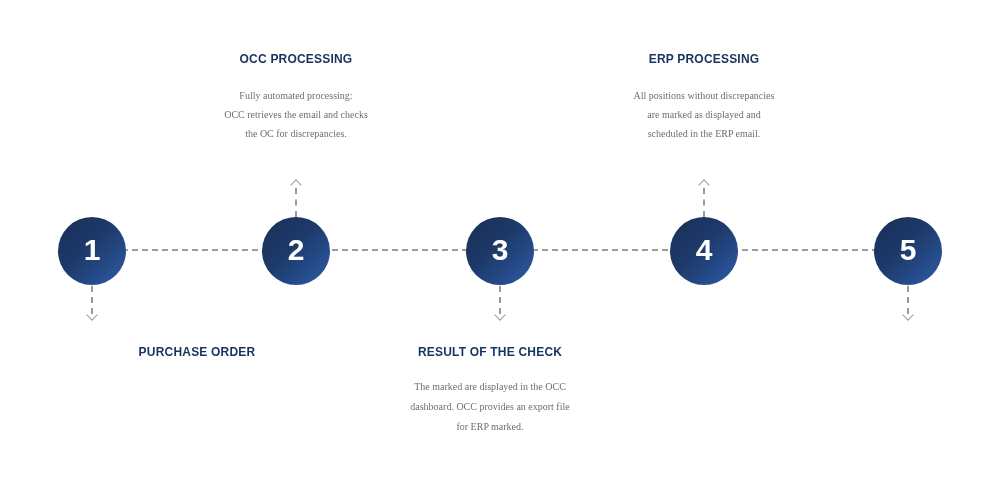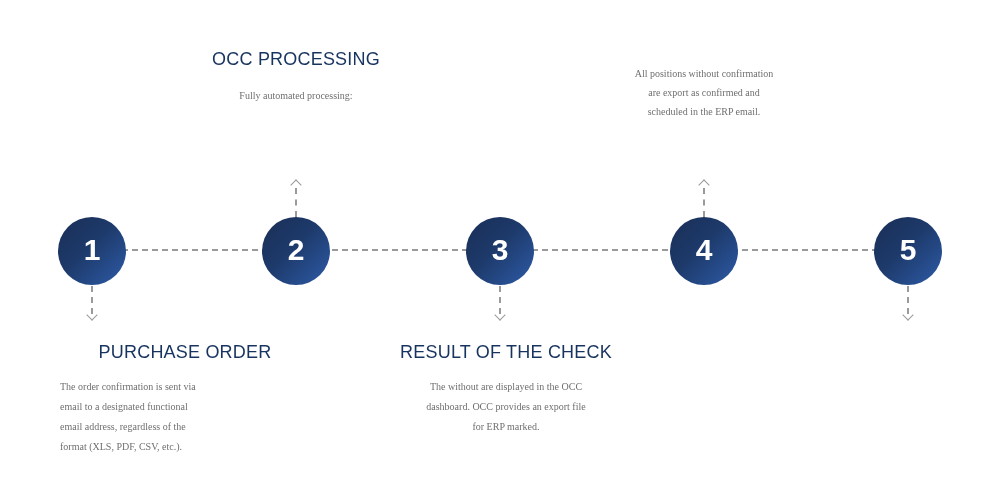--- a/index.html
+++ b/index.html
@@ -61,41 +61,41 @@
     font-size: 30px;
     font-weight: 700;
     line-height: 1;
     transform: translateY(-1px);
   }
 
   
   .textblock { position: absolute; }
   .textblock .title {
     margin: 0;
-    font-size: 18px;
-    font-weight: 400;
+    font-size: 12px;
+    font-weight: 700;
     letter-spacing: 0.2px;
     line-height: 22px;
     color: var(--accent, #17335f);
     text-align: center;
   }
   .textblock .desc {
     margin-top: 14px;
     font-size: 10px;
     line-height: 20px;
     color: var(--body_text, #6f6f6f);
     font-family: Liberation Serif, serif;
   }
   .textblock .desc .line { white-space: nowrap; }
 
   .tb-above { top: 48px; text-align: center; }
   .tb-below { top: 341px; }
-  #tb1 { left: 60px;  width: 250px; text-align: left; }
+  #tb1 { left: 72px;  width: 250px; text-align: left; }
   #tb2 { left: 156px; width: 280px; }
-  #tb3 { left: 356px; width: 300px; text-align: center; }
+  #tb3 { left: 340px; width: 300px; text-align: center; }
   #tb4 { left: 564px; width: 280px; }
   #tb5 { left: 678px; width: 260px; text-align: right; }
 
   
   .tb-above .desc { line-height: 19px; margin-top: 16px; }
 </style>
 </head>
 <body>
 
 <div class="canvas">
@@ -127,45 +127,42 @@
     <span class="num">4</span>
   </div>
   <div class="circle" style="left:874px">
     <span class="num">5</span>
   </div>
 
   <div id="tb2" class="textblock tb-above">
     <h3 class="title">OCC PROCESSING</h3>
     <div class="desc">
       <div class="line">Fully automated processing:</div>
+      <div class="line">OCC retrieves the email and checks</div>
+      <div class="line">the OC for discrepancies.</div>
     </div>
   </div>
 
   <div id="tb4" class="textblock tb-above">
+    <h3 class="title">ERP PROCESSING</h3>
     <div class="desc">
-      <div class="line">All positions without confirmation</div>
-      <div class="line">are export as confirmed and</div>
+      <div class="line">All positions without discrepancies</div>
+      <div class="line">are marked as displayed and</div>
       <div class="line">scheduled in the ERP email.</div>
     </div>
   </div>
 
   <div id="tb1" class="textblock tb-below">
     <h3 class="title">PURCHASE ORDER</h3>
-    <div class="desc">
-      <div class="line">The order confirmation is sent via</div>
-      <div class="line">email to a designated functional</div>
-      <div class="line">email address, regardless of the</div>
-      <div class="line">format (XLS, PDF, CSV, etc.).</div>
-    </div>
   </div>
 
   <div id="tb3" class="textblock tb-below">
     <h3 class="title">RESULT OF THE CHECK</h3>
     <div class="desc">
-      <div class="line">The without are displayed in the OCC</div>
+      <div class="line">The marked are displayed in the OCC</div>
       <div class="line">dashboard. OCC provides an export file</div>
       <div class="line">for ERP marked.</div>
     </div>
   </div>
 
   <div id="tb5" class="textblock tb-below">
   </div>
 
 </div>
 

